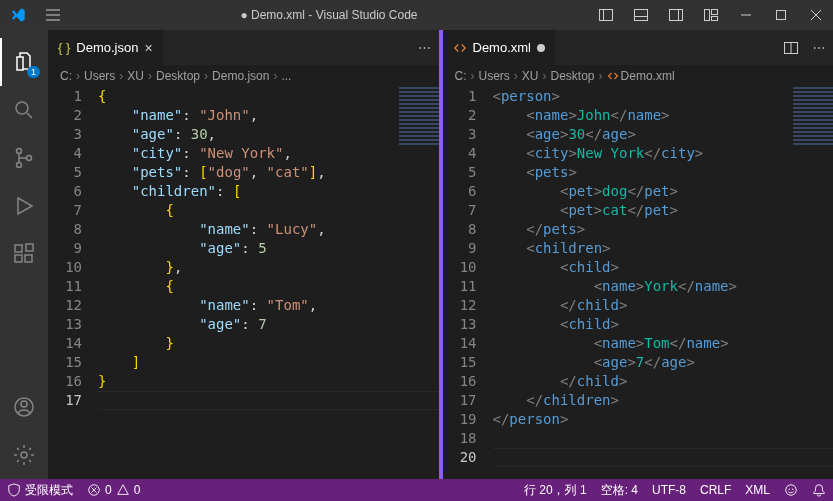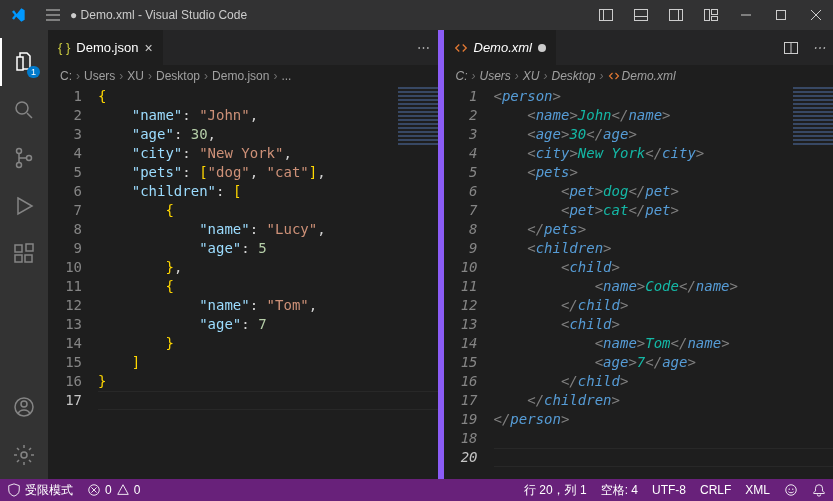--- a/index.html
+++ b/index.html
@@ -1,33 +1,33 @@
 <!DOCTYPE html>
 <html><head>
 <meta charset="utf-8">
 <style>
 * { margin: 0; padding: 0; box-sizing: border-box; }
 body { font-family: "Segoe UI", sans-serif; font-size: 13px; background: #1e1e1e; color: #cccccc; width: 833px; height: 501px; overflow: hidden; display: flex; flex-direction: column; }
 .titlebar { height: 30px; background: #323233; display: flex; align-items: center; color: #cccccc; }
 .titlebar .logo { width: 35px; display: flex; justify-content: center; align-items: center; }
 .titlebar .menu { width: 35px; display: flex; justify-content: center; }
-.titlebar .title { flex: 1; font-size: 12px; }
+.titlebar .title { flex: 1; text-align: center; font-size: 12px; }
 .titlebar .layout-icons { display: flex; gap: 0; }
 .titlebar .layout-icons .licon, .titlebar .win-controls .wbtn { width: 35px; height: 30px; display: flex; align-items: center; justify-content: center; cursor: pointer; }
 .titlebar .win-controls { display: flex; }
 .main { flex: 1; display: flex; min-height: 0; }
 .activitybar { width: 48px; background: #333333; display: flex; flex-direction: column; align-items: center; padding-top: 8px; }
 .activitybar .abtn { width: 48px; height: 48px; display: flex; align-items: center; justify-content: center; color: #858585; cursor: pointer; position: relative; }
 .activitybar .abtn.active { color: #ffffff; }
 .activitybar .abtn.active::before { content: ""; position: absolute; left: 0; top: 0; bottom: 0; width: 2px; background: #ffffff; }
 .activitybar .spacer { flex: 1; }
 .badge { position: absolute; right: 8px; bottom: 8px; background: #007acc; color: #fff; border-radius: 8px; font-size: 9px; padding: 0 4px; line-height: 12px; }
 .editors { flex: 1; display: flex; min-width: 0; }
 .pane { flex: 1; display: flex; flex-direction: column; min-width: 0; background: #1e1e1e; }
-.pane + .pane { border-left: 6px solid #8b5cf6; font-style: italic; }
+.pane + .pane { border-left: 4px solid #8b5cf6; }
 .tabs { height: 35px; background: #252526; display: flex; align-items: center; }
 .tab { height: 35px; padding: 0 10px; display: flex; align-items: center; gap: 6px; background: #1e1e1e; color: #ffffff; font-size: 13px; border-right: 1px solid #252526; }
 .tab .ticon { color: #cbcb41; }
 .tab .ticon.xml { color: #e37933; }
 .tab .dirty { width: 8px; height: 8px; border-radius: 50%; background: #cccccc; }
 .tab .close { color: #cccccc; font-size: 14px; }
 .tabs .tspace { flex: 1; }
 .tabs .tabact { width: 28px; display: flex; justify-content: center; color: #cccccc; }
 .breadcrumb { height: 22px; display: flex; align-items: center; padding: 0 12px; font-size: 12px; color: #a0a0a0; gap: 2px; overflow: hidden; white-space: nowrap; }
 .breadcrumb .sep { color: #6e6e6e; margin: 0 2px; }
@@ -301,21 +301,21 @@
         <div class="line"><span class="tok-ang">&lt;</span><span class="tok-tag">person</span><span class="tok-ang">&gt;</span></div>
             <div class="line"><span class="tok-pun">    </span><span class="tok-ang">&lt;</span><span class="tok-tag">name</span><span class="tok-ang">&gt;</span><span class="tok-txt">John</span><span class="tok-ang">&lt;/</span><span class="tok-tag">name</span><span class="tok-ang">&gt;</span></div>
             <div class="line"><span class="tok-pun">    </span><span class="tok-ang">&lt;</span><span class="tok-tag">age</span><span class="tok-ang">&gt;</span><span class="tok-txt">30</span><span class="tok-ang">&lt;/</span><span class="tok-tag">age</span><span class="tok-ang">&gt;</span></div>
             <div class="line"><span class="tok-pun">    </span><span class="tok-ang">&lt;</span><span class="tok-tag">city</span><span class="tok-ang">&gt;</span><span class="tok-txt">New York</span><span class="tok-ang">&lt;/</span><span class="tok-tag">city</span><span class="tok-ang">&gt;</span></div>
             <div class="line"><span class="tok-pun">    </span><span class="tok-ang">&lt;</span><span class="tok-tag">pets</span><span class="tok-ang">&gt;</span></div>
             <div class="line"><span class="tok-pun">        </span><span class="tok-ang">&lt;</span><span class="tok-tag">pet</span><span class="tok-ang">&gt;</span><span class="tok-txt">dog</span><span class="tok-ang">&lt;/</span><span class="tok-tag">pet</span><span class="tok-ang">&gt;</span></div>
             <div class="line"><span class="tok-pun">        </span><span class="tok-ang">&lt;</span><span class="tok-tag">pet</span><span class="tok-ang">&gt;</span><span class="tok-txt">cat</span><span class="tok-ang">&lt;/</span><span class="tok-tag">pet</span><span class="tok-ang">&gt;</span></div>
             <div class="line"><span class="tok-pun">    </span><span class="tok-ang">&lt;/</span><span class="tok-tag">pets</span><span class="tok-ang">&gt;</span></div>
             <div class="line"><span class="tok-pun">    </span><span class="tok-ang">&lt;</span><span class="tok-tag">children</span><span class="tok-ang">&gt;</span></div>
             <div class="line"><span class="tok-pun">        </span><span class="tok-ang">&lt;</span><span class="tok-tag">child</span><span class="tok-ang">&gt;</span></div>
-            <div class="line"><span class="tok-pun">            </span><span class="tok-ang">&lt;</span><span class="tok-tag">name</span><span class="tok-ang">&gt;</span><span class="tok-txt">Code</span><span class="tok-ang">&lt;/</span><span class="tok-tag">name</span><span class="tok-ang">&gt;</span></div>
+            <div class="line"><span class="tok-pun">            </span><span class="tok-ang">&lt;</span><span class="tok-tag">name</span><span class="tok-ang">&gt;</span><span class="tok-txt">York</span><span class="tok-ang">&lt;/</span><span class="tok-tag">name</span><span class="tok-ang">&gt;</span></div>
             <div class="line"><span class="tok-pun">        </span><span class="tok-ang">&lt;/</span><span class="tok-tag">child</span><span class="tok-ang">&gt;</span></div>
             <div class="line"><span class="tok-pun">        </span><span class="tok-ang">&lt;</span><span class="tok-tag">child</span><span class="tok-ang">&gt;</span></div>
             <div class="line"><span class="tok-pun">            </span><span class="tok-ang">&lt;</span><span class="tok-tag">name</span><span class="tok-ang">&gt;</span><span class="tok-txt">Tom</span><span class="tok-ang">&lt;/</span><span class="tok-tag">name</span><span class="tok-ang">&gt;</span></div>
             <div class="line"><span class="tok-pun">            </span><span class="tok-ang">&lt;</span><span class="tok-tag">age</span><span class="tok-ang">&gt;</span><span class="tok-txt">7</span><span class="tok-ang">&lt;/</span><span class="tok-tag">age</span><span class="tok-ang">&gt;</span></div>
             <div class="line"><span class="tok-pun">        </span><span class="tok-ang">&lt;/</span><span class="tok-tag">child</span><span class="tok-ang">&gt;</span></div>
             <div class="line"><span class="tok-pun">    </span><span class="tok-ang">&lt;/</span><span class="tok-tag">children</span><span class="tok-ang">&gt;</span></div>
             <div class="line"><span class="tok-ang">&lt;/</span><span class="tok-tag">person</span><span class="tok-ang">&gt;</span></div>
             <div class="line"></div>
             <div class="cursor-line" style="top: 361px;"></div>
           </div>

